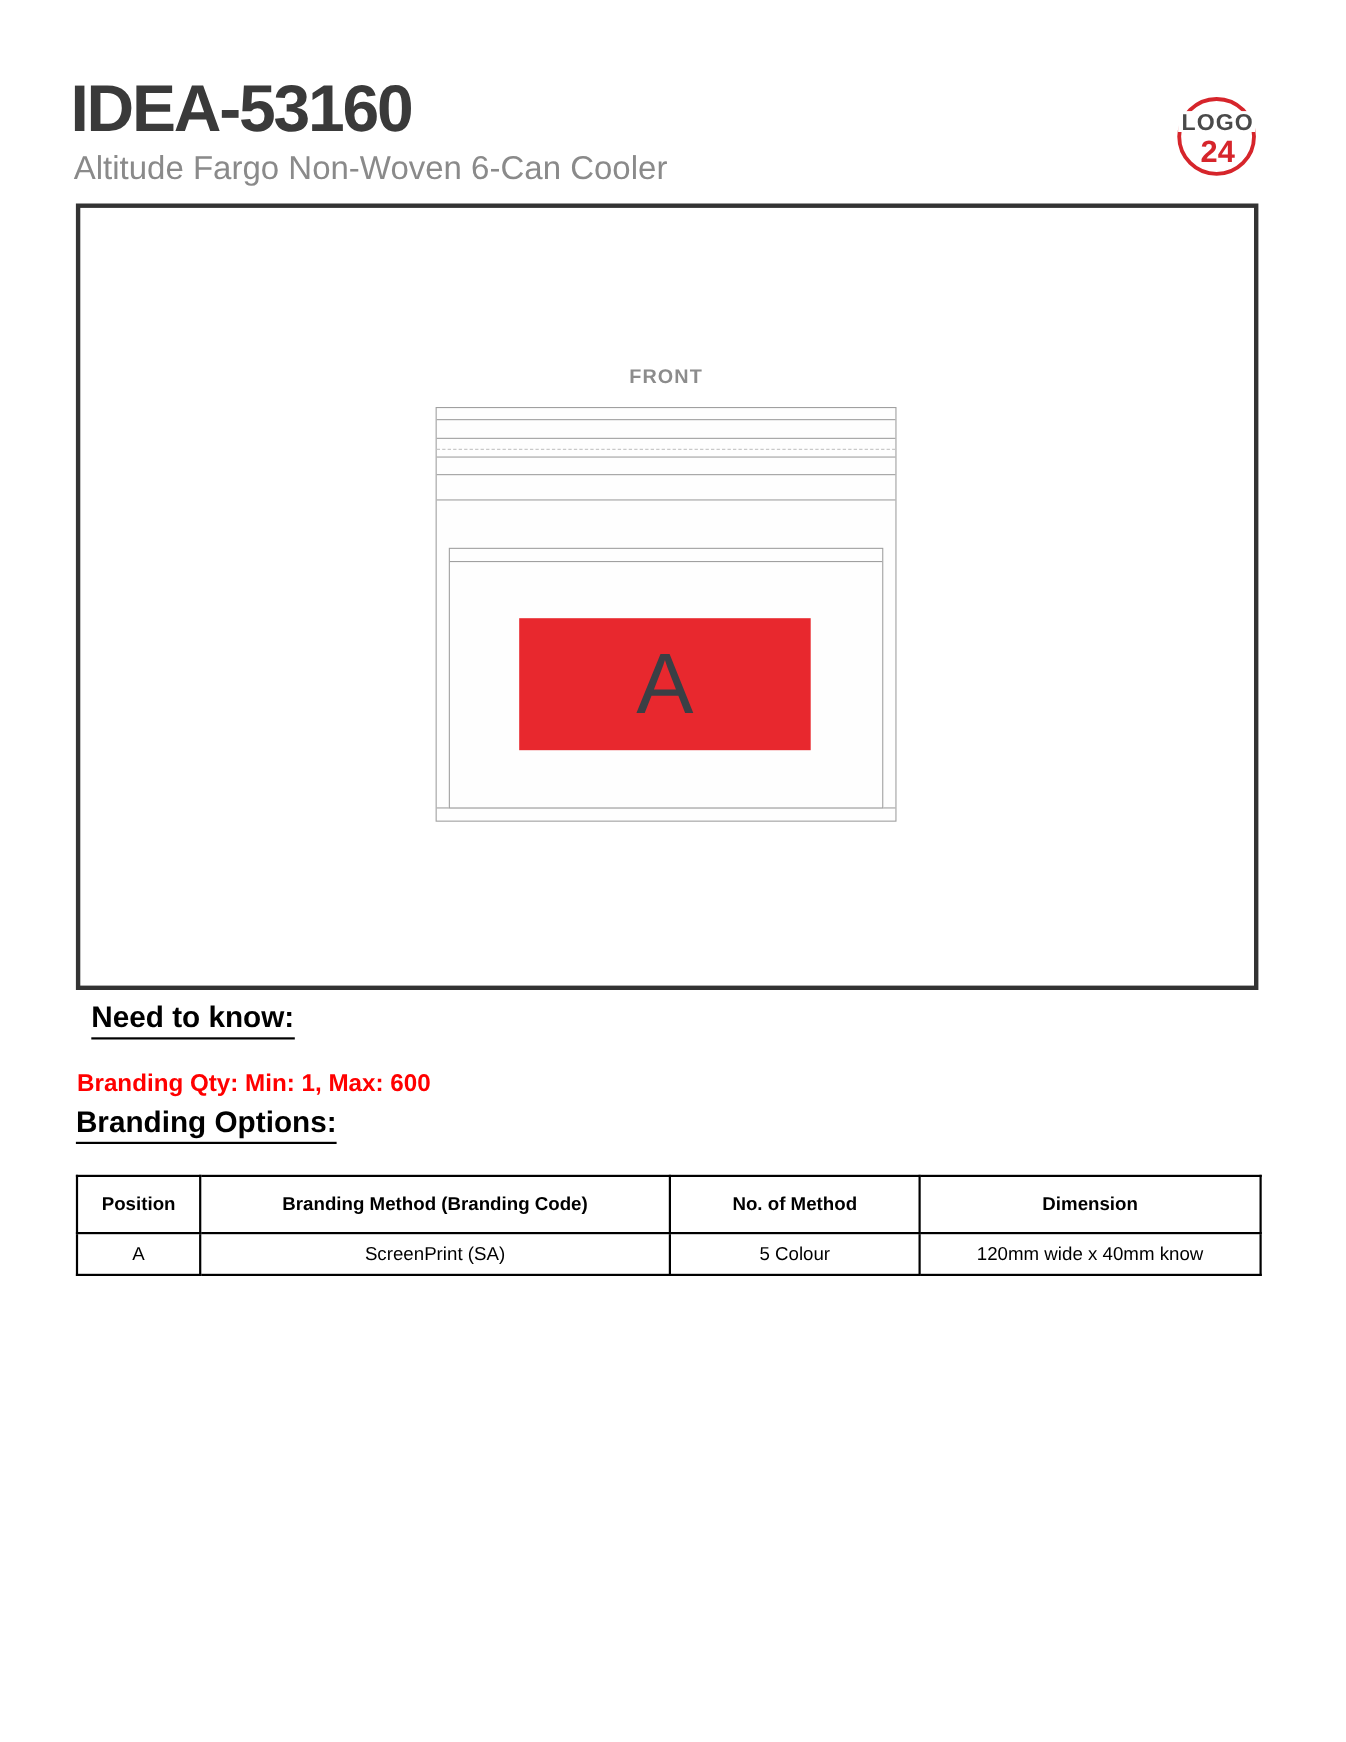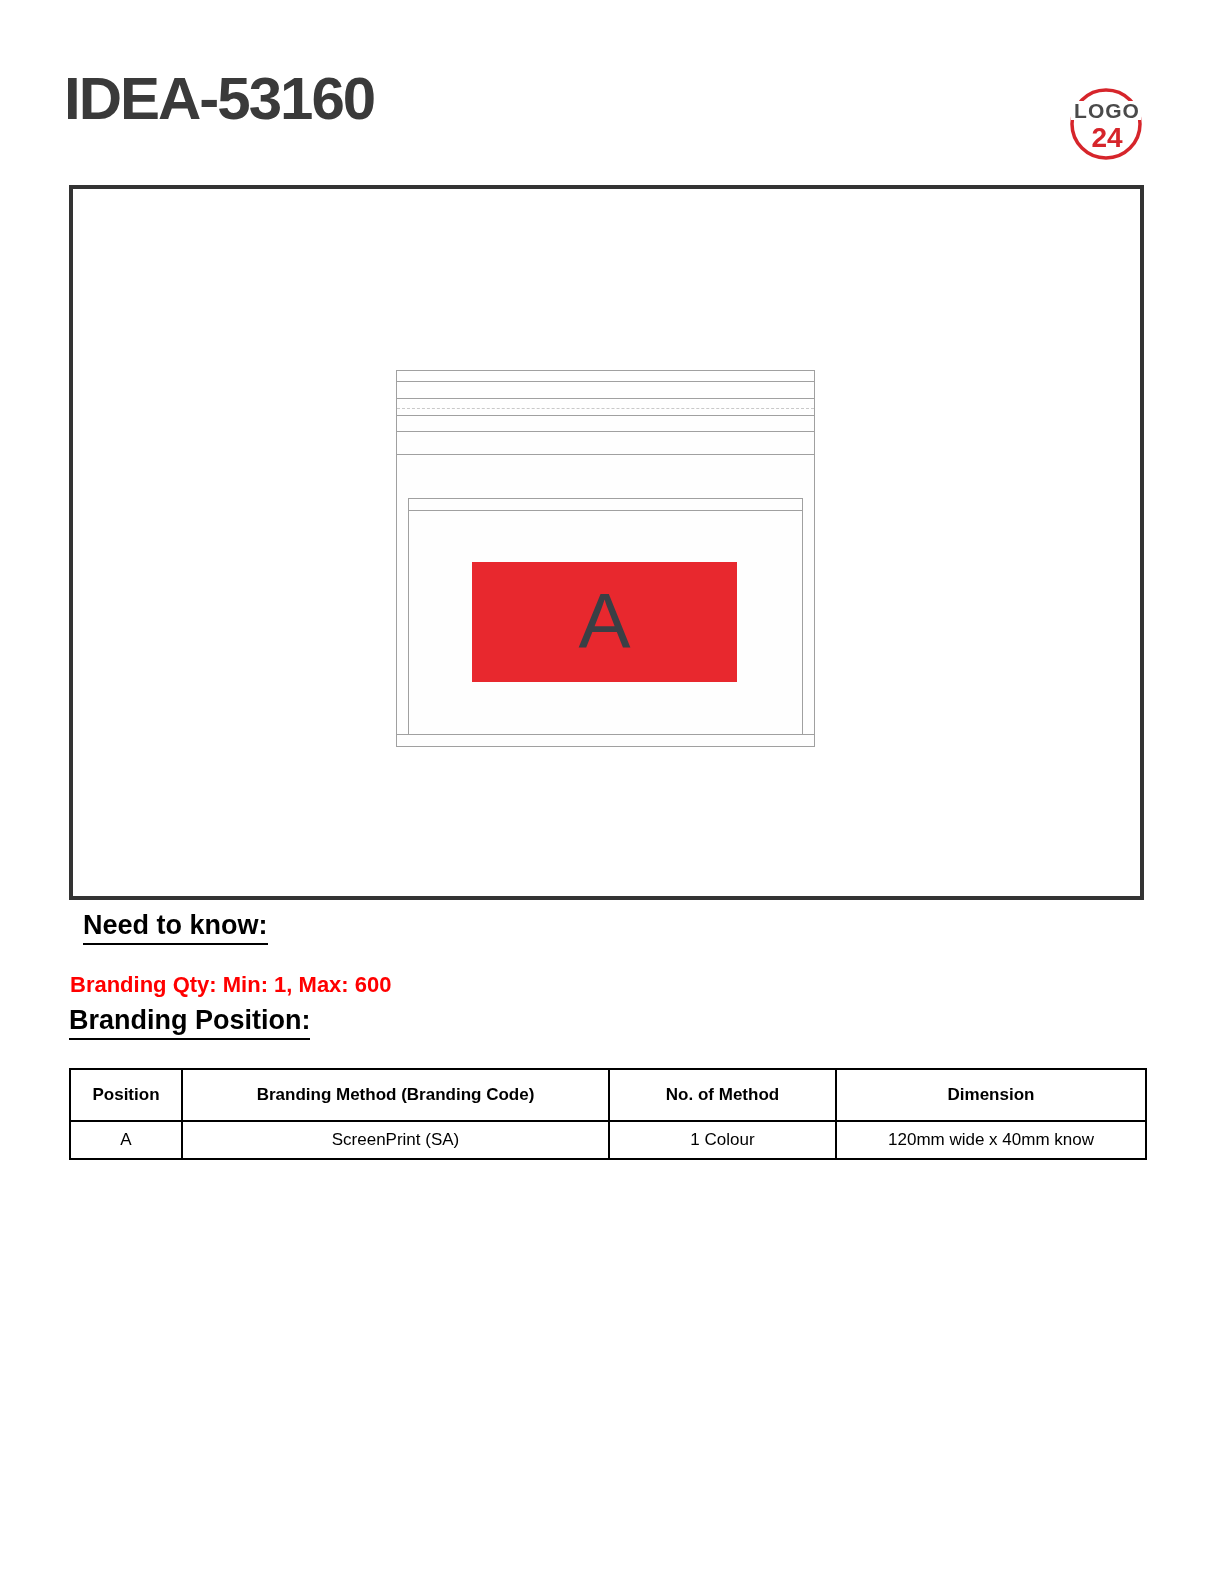--- a/index.html
+++ b/index.html
@@ -117,29 +117,31 @@
   .col-method    { width: 427px; }
   .col-colours   { width: 227px; }
   .col-dimension { width: 310px; }
 </style>
 </head>
 <body>
 
 <div class="page">
 
   <div class="abs product-code">IDEA-53160</div>
+  <div class="abs product-name">Altitude Fargo Non-Woven 6-Can Cooler</div>
 
   <svg class="abs logo-svg" width="108" height="100" viewBox="0 0 108 100">
     <circle cx="54" cy="50" r="34" fill="none" stroke="#d6252b" stroke-width="3.5"></circle>
     <rect x="19" y="27" width="70" height="19" fill="#ffffff"></rect>
     <text x="55" y="44" text-anchor="middle" font-family="Liberation Sans, sans-serif" font-size="21" font-weight="bold" letter-spacing="1" fill="#4a4a4a">LOGO</text>
     <text x="55" y="73" text-anchor="middle" font-family="Liberation Sans, sans-serif" font-size="28" font-weight="bold" fill="#d6252b">24</text>
   </svg>
 
   <div class="abs preview-frame">
+    <div class="abs front-label">FRONT</div>
 
     <div class="abs cooler">
       <div class="hline" style="top:10px"></div>
       <div class="hline" style="top:27px"></div>
       <div class="hline dashed" style="top:37px"></div>
       <div class="hline" style="top:44px"></div>
       <div class="hline" style="top:60px"></div>
       <div class="hline" style="top:83px"></div>
       <div class="hline" style="top:363px"></div>
 
@@ -152,21 +154,21 @@
       </div>
     </div>
   </div>
 
   <div class="abs need-heading">
     <span class="section-heading">Need to know:</span>
   </div>
   <div class="abs qty-note">Branding Qty: Min: 1, Max: 600</div>
 
   <div class="abs options-heading">
-    <span class="section-heading">Branding Position:</span>
+    <span class="section-heading">Branding Options:</span>
   </div>
 
   <div class="abs options-table-wrap">
     <table class="options">
       <colgroup>
         <col class="col-position">
         <col class="col-method">
         <col class="col-colours">
         <col class="col-dimension">
       </colgroup>
@@ -175,20 +177,20 @@
           <th>Position</th>
           <th>Branding Method (Branding Code)</th>
           <th>No. of Method</th>
           <th>Dimension</th>
         </tr>
       </thead>
       <tbody>
         <tr>
           <td>A</td>
           <td>ScreenPrint (SA)</td>
-          <td>1 Colour</td>
+          <td>5 Colour</td>
           <td>120mm wide x 40mm know</td>
         </tr>
       </tbody>
     </table>
   </div>
 
 </div>
 
 </body></html>

